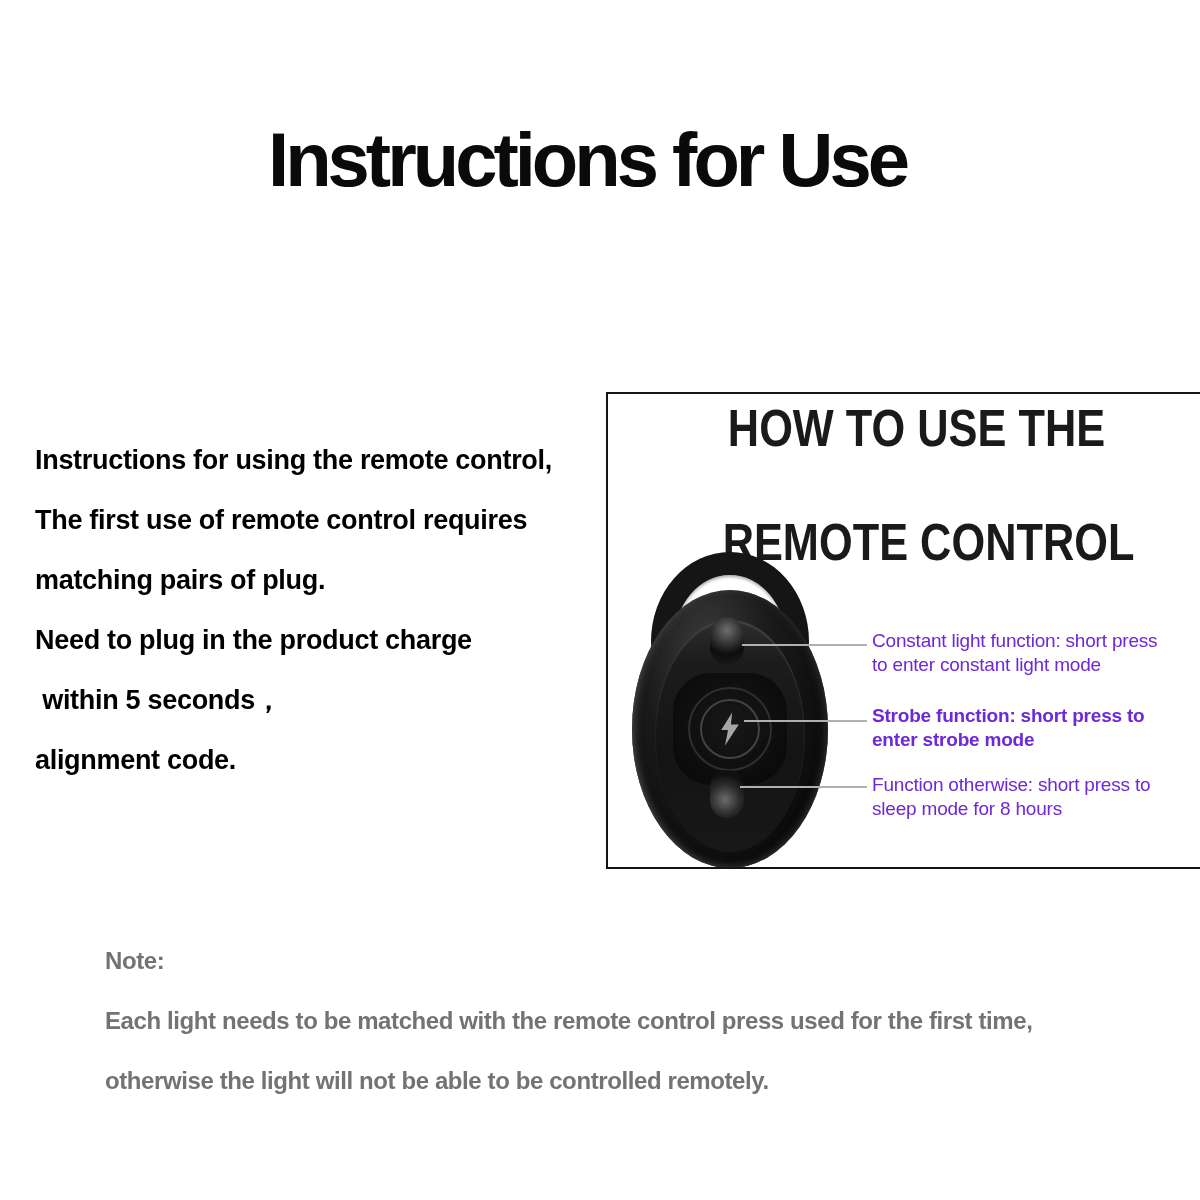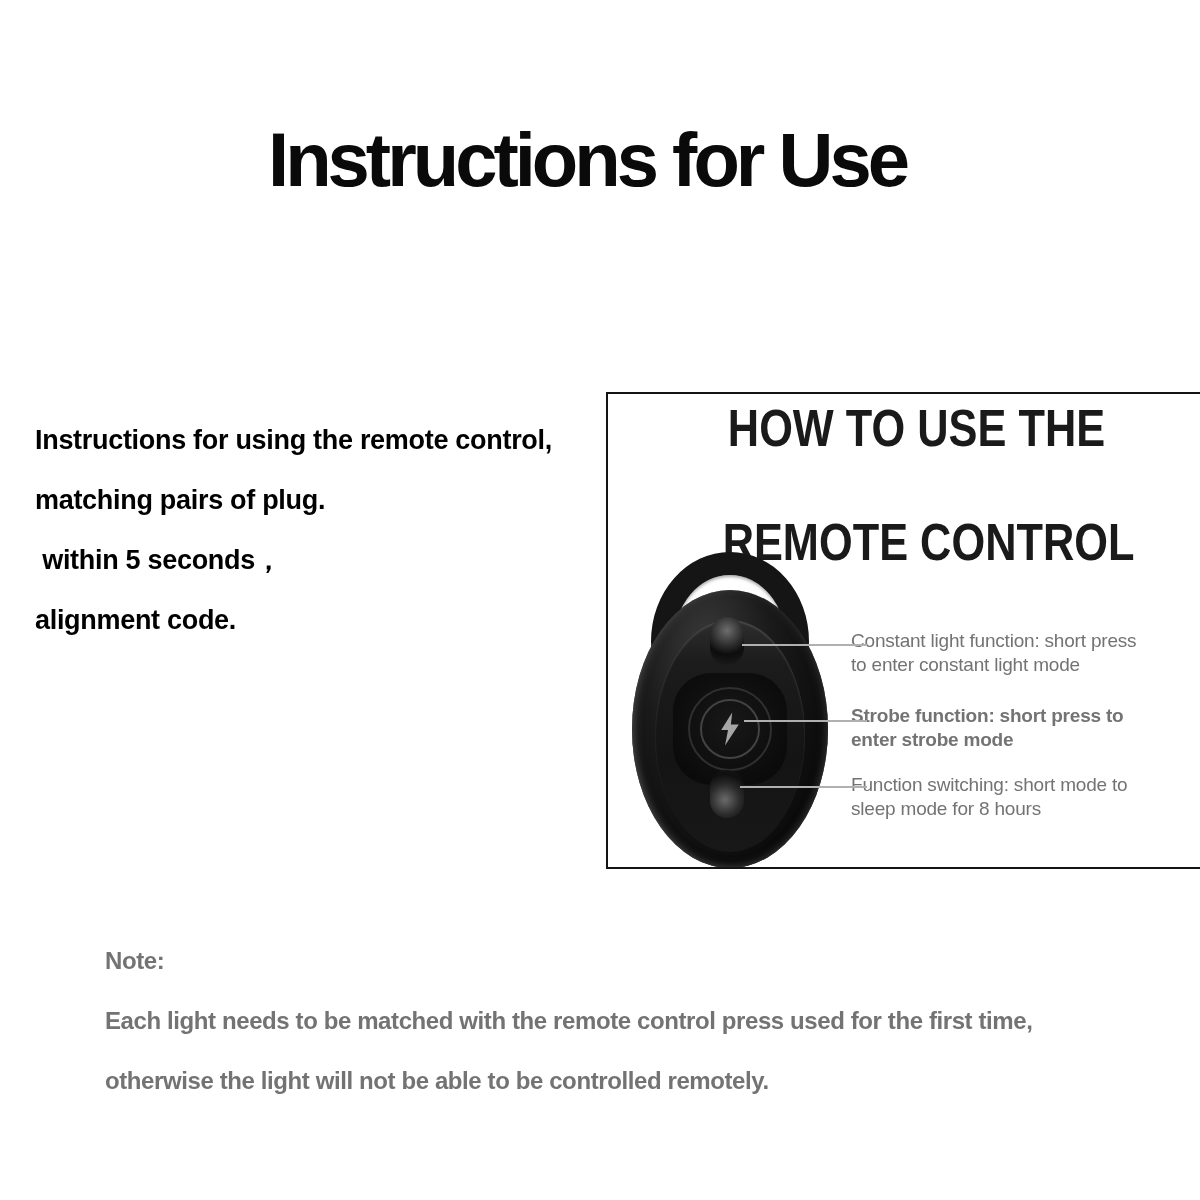--- a/index.html
+++ b/index.html
@@ -16,21 +16,21 @@
     top:118px;left:0;width:1200px;
     text-align:center;
     font-size:76px;font-weight:bold;line-height:84px;
     letter-spacing:-4px;color:#0a0a0a;
     transform:translateX(-13px);
     white-space:pre;
   }
 
   
   .intro{
-    left:35px;top:410px;width:600px;
+    left:35px;top:430px;width:600px;
     font-size:27px;font-weight:bold;line-height:60px;
     letter-spacing:-0.3px;color:#000;
   }
   .intro div{white-space:pre;}
 
   
   .how-to-box{
     left:606px;top:392px;width:653px;height:477px;
     border:2px solid #141414;box-sizing:border-box;
     overflow:hidden;background:#fff;
@@ -97,22 +97,22 @@
   .bolt-svg{display:block;}
 
   
   .connector{position:absolute;height:2px;background:#b0b0b0;z-index:5;}
   .connector-1{left:134px;top:250px;width:125px;}
   .connector-2{left:136px;top:326px;width:123px;}
   .connector-3{left:132px;top:392px;width:127px;}
 
   
   .annotation{
-    position:absolute;left:243px;width:302px;
-    font-size:19px;line-height:23.5px;color:#737373;
+    position:absolute;left:264px;width:302px;
+    font-size:19px;line-height:23.5px;color:#6d28d9;
     letter-spacing:-0.2px;
   }
   .annotation div{white-space:pre;}
   .annotation-1{top:235px;}
   .annotation-2{top:310px;font-weight:bold;}
   .annotation-3{top:379px;}
 
   
   .note{
     left:105px;top:931px;width:1060px;
@@ -121,21 +121,23 @@
   }
   .note div{white-space:pre;}
 </style>
 </head>
 <body>
 
 <div class="abs page-title">Instructions for Use</div>
 
 <div class="abs intro">
   <div>Instructions for using the remote control,</div>
+  <div>The first use of remote control requires</div>
   <div>matching pairs of plug.</div>
+  <div>Need to plug in the product charge</div>
   <div> within 5 seconds，</div>
   <div>alignment code.</div>
 </div>
 
 <div class="abs how-to-box">
 
   <div class="box-heading"><span>HOW TO USE THE</span><br>
   <span>REMOTE CONTROL</span></div>
 
   <div class="remote">
@@ -162,21 +164,21 @@
 
   <div class="annotation annotation-1">
     <div>Constant light function: short press</div>
     <div>to enter constant light mode</div>
   </div>
   <div class="annotation annotation-2">
     <div>Strobe function: short press to</div>
     <div>enter strobe mode</div>
   </div>
   <div class="annotation annotation-3">
-    <div>Function switching: short mode to</div>
+    <div>Function otherwise: short press to</div>
     <div>sleep mode for 8 hours</div>
   </div>
 </div>
 
 <div class="abs note">
   <div>Note:</div>
   <div>Each light needs to be matched with the remote control press used for the first time,</div>
   <div>otherwise the light will not be able to be controlled remotely.</div>
 </div>
 

